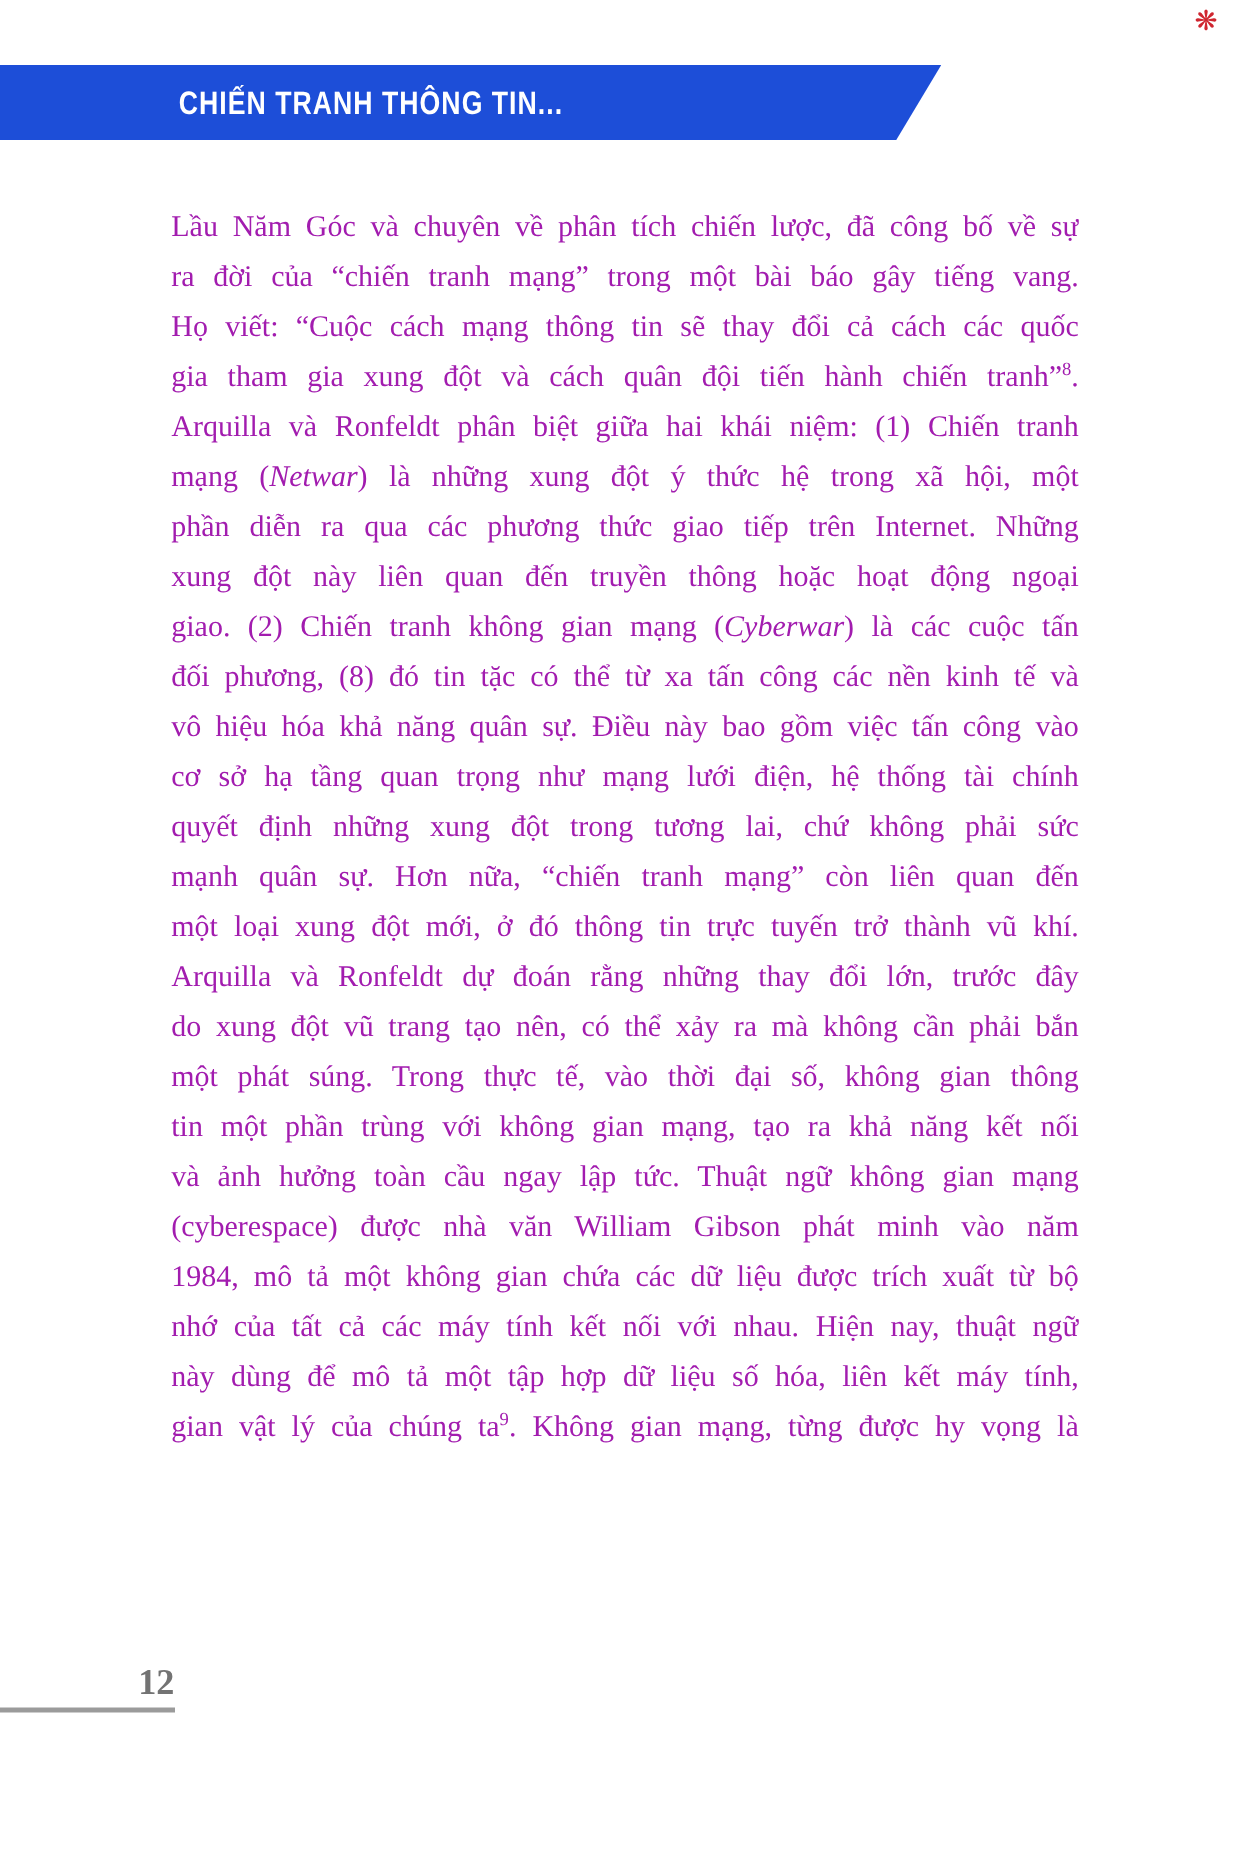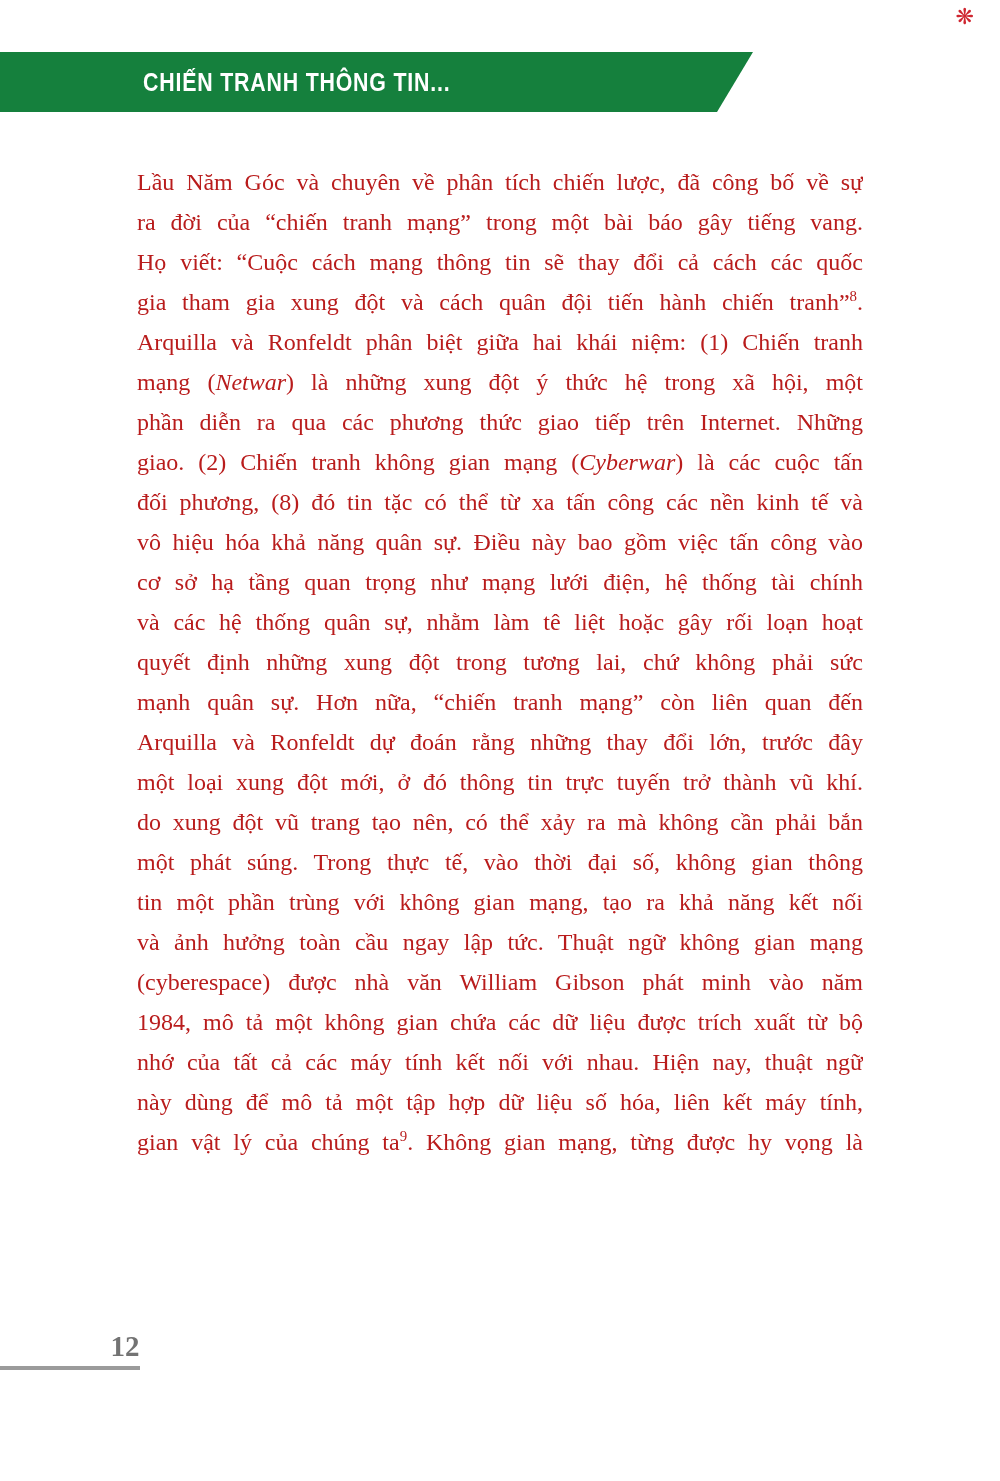--- a/index.html
+++ b/index.html
@@ -91,43 +91,43 @@
     background: #9b9b9b;
   }
 </style>
 </head>
 <body>
 
 <div class="page">
 
   <span class="corner-icon" style="color: rgb(207, 38, 48);">❋</span>
 
-  <div class="banner" style="background: #15803d; padding-left: 16px;">
+  <div class="banner" style="background: #1d4ed8; padding-left: 16px;">
     <div class="banner-title-wrap">
       <span class="banner-title" style="color: rgb(255, 255, 255);">CHIẾN TRANH THÔNG TIN...</span>
     </div>
   </div>
 
-  <div class="body-text" style="color: #b91c1c;">
+  <div class="body-text" style="color: #a21caf;">
       <div class="line"><span>Lầu Năm Góc và chuyên về phân tích chiến lược, đã công bố về sự</span></div>
       <div class="line"><span>ra đời của “chiến tranh mạng” trong một bài báo gây tiếng vang.</span></div>
       <div class="line"><span>Họ viết: “Cuộc cách mạng thông tin sẽ thay đổi cả cách các quốc</span></div>
       <div class="line"><span>gia tham gia xung đột và cách quân đội tiến hành chiến tranh”</span><sup>8</sup><span>.</span></div>
       <div class="line"><span>Arquilla và Ronfeldt phân biệt giữa hai khái niệm: (1) Chiến tranh</span></div>
       <div class="line"><span>mạng (</span><span class="it">Netwar</span><span>) là những xung đột ý thức hệ trong xã hội, một</span></div>
       <div class="line"><span>phần diễn ra qua các phương thức giao tiếp trên Internet. Những</span></div>
+      <div class="line"><span>xung đột này liên quan đến truyền thông hoặc hoạt động ngoại</span></div>
       <div class="line"><span>giao. (2) Chiến tranh không gian mạng (</span><span class="it">Cyberwar</span><span>) là các cuộc tấn</span></div>
       <div class="line"><span>đối phương, (8) đó tin tặc có thể từ xa tấn công các nền kinh tế và</span></div>
       <div class="line"><span>vô hiệu hóa khả năng quân sự. Điều này bao gồm việc tấn công vào</span></div>
       <div class="line"><span>cơ sở hạ tầng quan trọng như mạng lưới điện, hệ thống tài chính</span></div>
-      <div class="line"><span>và các hệ thống quân sự, nhằm làm tê liệt hoặc gây rối loạn hoạt</span></div>
       <div class="line"><span>quyết định những xung đột trong tương lai, chứ không phải sức</span></div>
       <div class="line"><span>mạnh quân sự. Hơn nữa, “chiến tranh mạng” còn liên quan đến</span></div>
+      <div class="line"><span>một loại xung đột mới, ở đó thông tin trực tuyến trở thành vũ khí.</span></div>
       <div class="line"><span>Arquilla và Ronfeldt dự đoán rằng những thay đổi lớn, trước đây</span></div>
-      <div class="line"><span>một loại xung đột mới, ở đó thông tin trực tuyến trở thành vũ khí.</span></div>
       <div class="line"><span>do xung đột vũ trang tạo nên, có thể xảy ra mà không cần phải bắn</span></div>
       <div class="line"><span>một phát súng. Trong thực tế, vào thời đại số, không gian thông</span></div>
       <div class="line"><span>tin một phần trùng với không gian mạng, tạo ra khả năng kết nối</span></div>
       <div class="line"><span>và ảnh hưởng toàn cầu ngay lập tức. Thuật ngữ không gian mạng</span></div>
       <div class="line"><span>(cyberespace) được nhà văn William Gibson phát minh vào năm</span></div>
       <div class="line"><span>1984, mô tả một không gian chứa các dữ liệu được trích xuất từ bộ</span></div>
       <div class="line"><span>nhớ của tất cả các máy tính kết nối với nhau. Hiện nay, thuật ngữ</span></div>
       <div class="line"><span>này dùng để mô tả một tập hợp dữ liệu số hóa, liên kết máy tính,</span></div>
       <div class="line"><span>gian vật lý của chúng ta</span><sup>9</sup><span>. Không gian mạng, từng được hy vọng là</span></div>
     </div>

